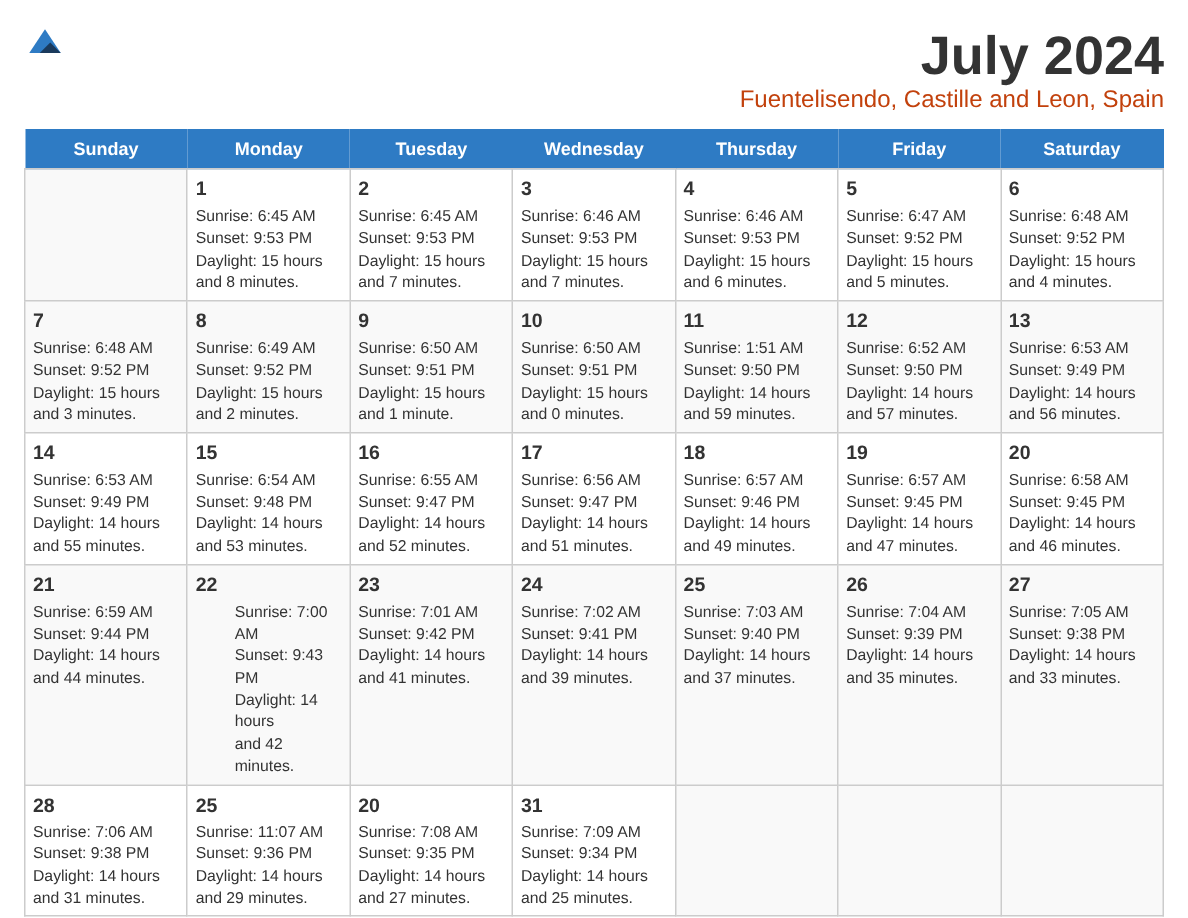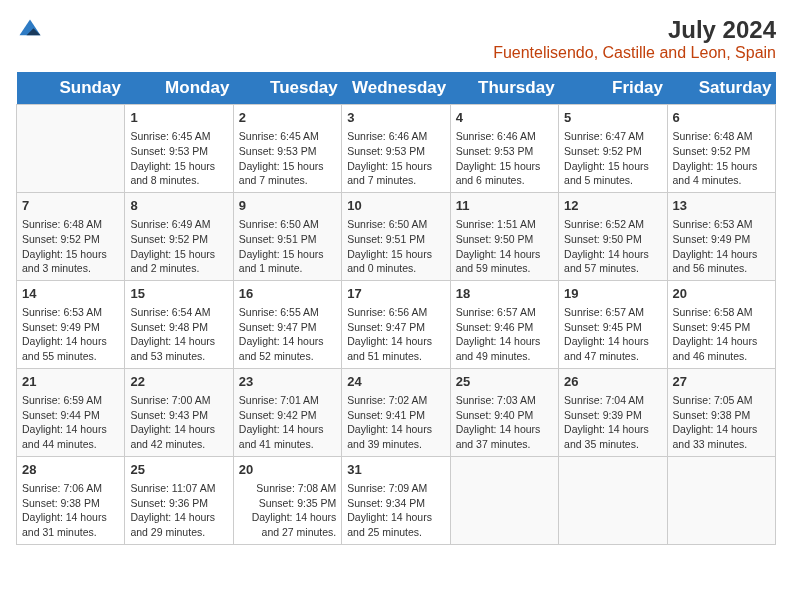--- a/index.html
+++ b/index.html
@@ -31,39 +31,39 @@
       color: #2e7bc4;
     }
     .logo-icon {
       width: 28px;
       height: 28px;
     }
     .title-block {
       text-align: right;
     }
     .month-title {
-      font-size: 24px;
+      font-size: 36px;
       font-weight: bold;
       color: #333;
     }
     .location-title {
       font-size: 16px;
       color: #c2410c;
     }
     table {
       width: 100%;
       border-collapse: collapse;
       font-size: 11px;
     }
     thead tr th {
       background-color: #2e7bc4;
       color: #fff;
       padding: 6px 4px;
-      text-align: right;
-      font-size: 17px;
+      text-align: center;
+      font-size: 12px;
       font-weight: bold;
     }
     tbody tr td {
       border: 1px solid #ccc;
       vertical-align: top;
       padding: 4px 5px;
       min-height: 70px;
       height: 80px;
       width: 108px;
       color: #333;
@@ -273,21 +273,21 @@
       <tr>
         <td>
           <span class="day-num">21</span>
           <div class="day-info" style="white-space: pre-line;">Sunrise: 6:59 AM
 Sunset: 9:44 PM
 Daylight: 14 hours
 and 44 minutes.</div>
         </td>
         <td>
           <span class="day-num">22</span>
-          <div class="day-info" style="white-space: pre-line;">Sunrise: 7:00 AM
+          <div class="day-info" style="white-space: pre-line; margin-left: 26px;">Sunrise: 7:00 AM
 Sunset: 9:43 PM
 Daylight: 14 hours
 and 42 minutes.</div>
         </td>
         <td>
           <span class="day-num">23</span>
           <div class="day-info" style="white-space: pre-line;">Sunrise: 7:01 AM
 Sunset: 9:42 PM
 Daylight: 14 hours
 and 41 minutes.</div>
@@ -331,21 +331,21 @@
         </td>
         <td>
           <span class="day-num">25</span>
           <div class="day-info" style="white-space: pre-line;">Sunrise: 11:07 AM
 Sunset: 9:36 PM
 Daylight: 14 hours
 and 29 minutes.</div>
         </td>
         <td>
           <span class="day-num">20</span>
-          <div class="day-info" style="white-space: pre-line; text-align: right;">Sunrise: 7:08 AM
+          <div class="day-info" style="white-space: pre-line;">Sunrise: 7:08 AM
 Sunset: 9:35 PM
 Daylight: 14 hours
 and 27 minutes.</div>
         </td>
         <td>
           <span class="day-num">31</span>
           <div class="day-info" style="white-space: pre-line;">Sunrise: 7:09 AM
 Sunset: 9:34 PM
 Daylight: 14 hours
 and 25 minutes.</div>

